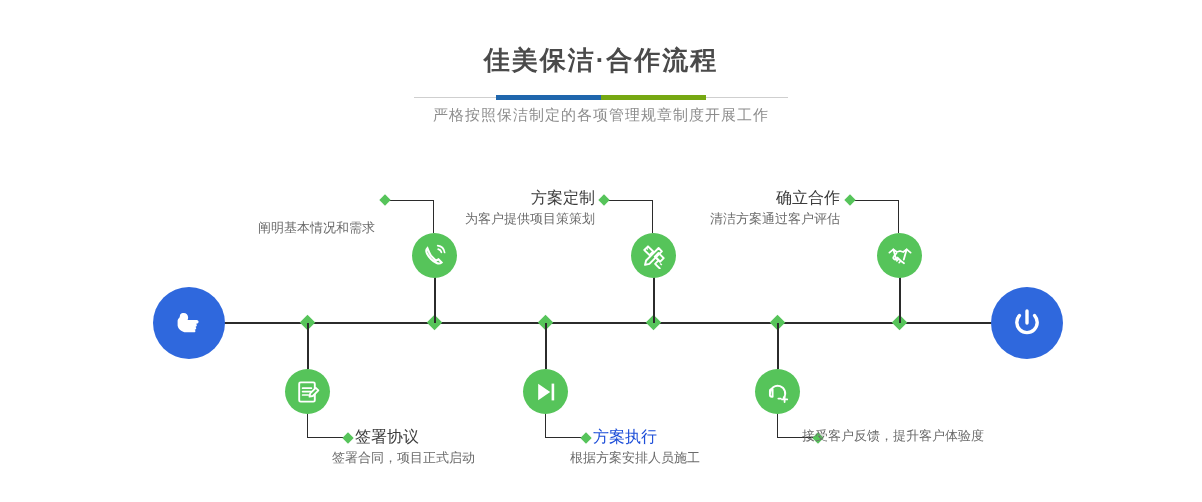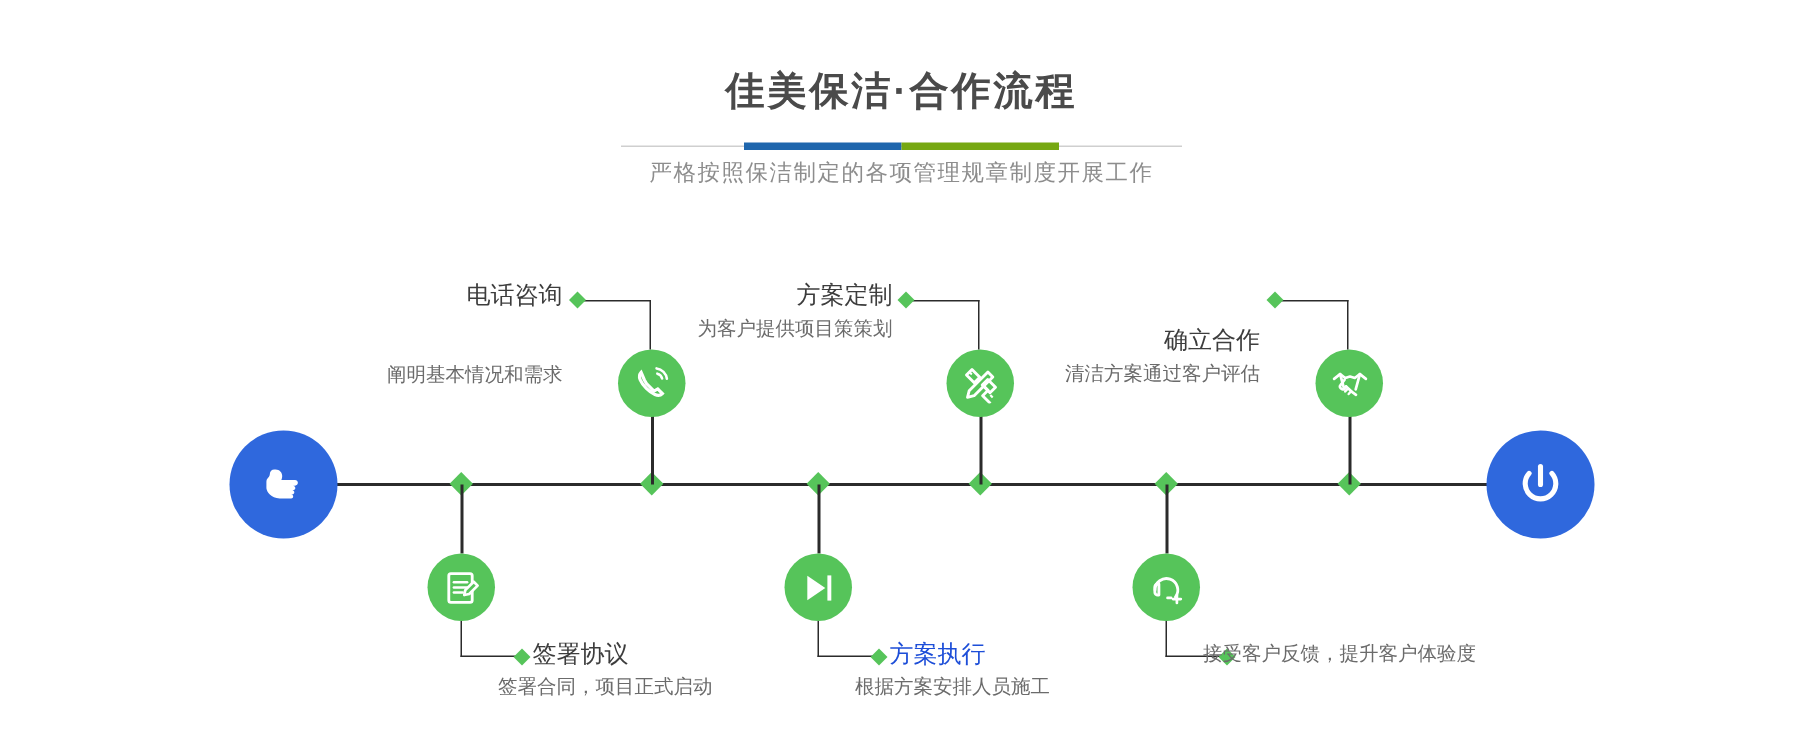--- a/index.html
+++ b/index.html
@@ -217,40 +217,39 @@
         </svg>
       </span>
     </div>
 
     <div class="leader">
       <div class="h" style="left: 389px; top: 55px; width: 45px; background: rgb(43, 43, 43);"></div>
       <div class="v" style="left: 433px; top: 55px; height: 33px; background: rgb(43, 43, 43);"></div>
     </div>
     <span class="bullet" style="left: 381px; top: 51px; background: rgb(86, 196, 90);"></span>
     <div class="label top" style="left:160px; top:42px; width:215px;">
-      <div class="lab-title" style="color: rgb(61, 61, 61);">电话咨询</div>
       <div class="lab-desc" style="color: rgb(107, 107, 107); margin-top: 31px;">阐明基本情况和需求</div>
     </div>
 
     <div class="leader">
       <div class="h" style="left: 608px; top: 55px; width: 45px; background: rgb(43, 43, 43);"></div>
       <div class="v" style="left: 652px; top: 55px; height: 33px; background: rgb(43, 43, 43);"></div>
     </div>
     <span class="bullet" style="left: 600px; top: 51px; background: rgb(86, 196, 90);"></span>
     <div class="label top" style="left:380px; top:42px; width:215px;">
       <div class="lab-title" style="color: rgb(61, 61, 61);">方案定制</div>
       <div class="lab-desc" style="color: rgb(107, 107, 107);">为客户提供项目策策划</div>
     </div>
 
     <div class="leader">
       <div class="h" style="left: 854px; top: 55px; width: 45px; background: rgb(43, 43, 43);"></div>
       <div class="v" style="left: 898px; top: 55px; height: 33px; background: rgb(43, 43, 43);"></div>
     </div>
     <span class="bullet" style="left: 846px; top: 51px; background: rgb(86, 196, 90);"></span>
-    <div class="label top" style="left:625px; top:42px; width:215px;margin-top:30px;">
+    <div class="label top" style="left:625px; top:42px; width:215px;">
       <div class="lab-title" style="color: rgb(61, 61, 61);">确立合作</div>
       <div class="lab-desc" style="color: rgb(107, 107, 107);">清洁方案通过客户评估</div>
     </div>
 
     <div class="leader">
       <div class="v" style="left: 307px; top: 269px; height: 24px; background: rgb(43, 43, 43);"></div>
       <div class="h" style="left: 307px; top: 292px; width: 40px; background: rgb(43, 43, 43);"></div>
     </div>
     <span class="bullet" style="left: 344px; top: 289px; background: rgb(86, 196, 90);"></span>
     <div class="label bottom" style="left:355px; top:281px; width:250px;">

